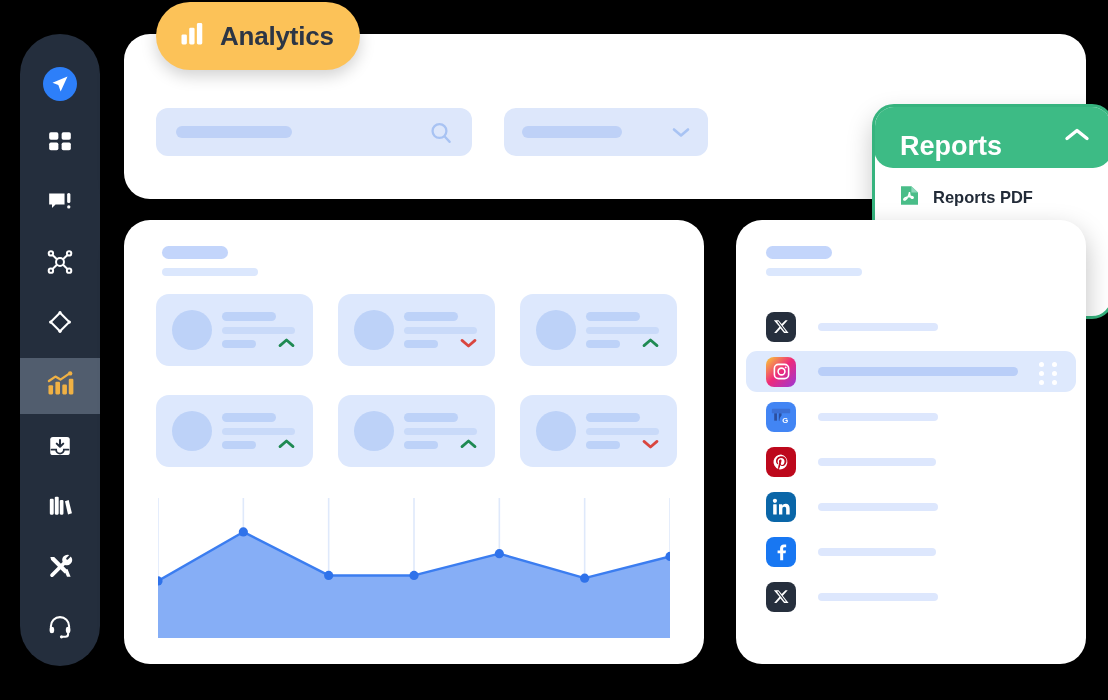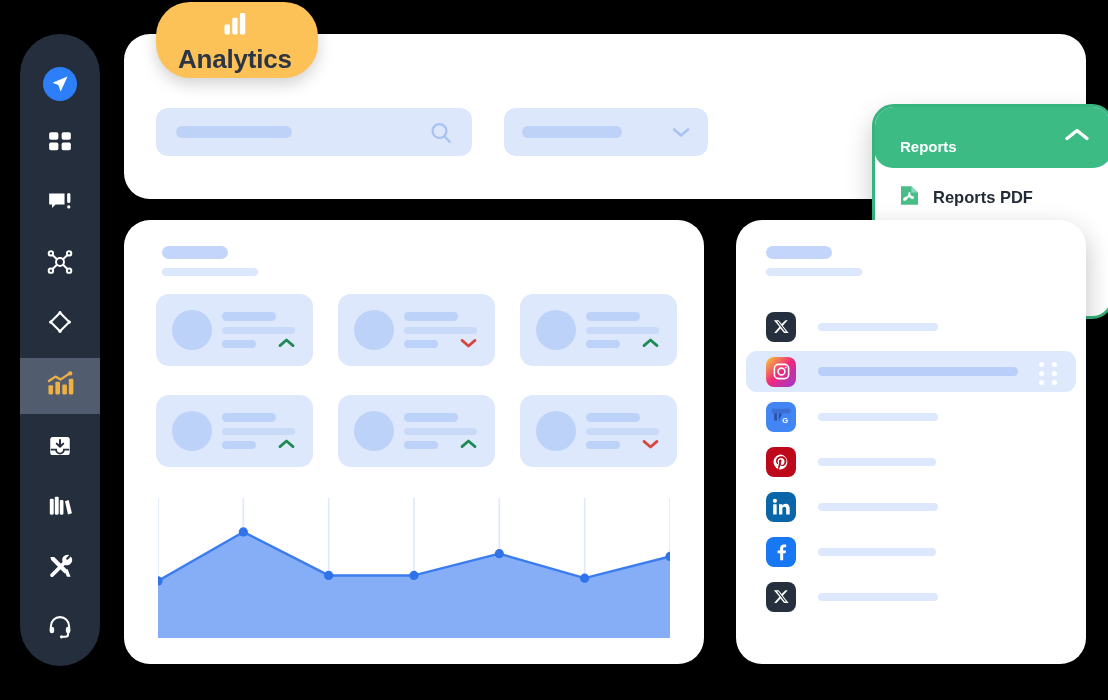--- a/index.html
+++ b/index.html
@@ -50,44 +50,43 @@
   }
   .skel-select .bar{
     position:absolute;left:18px;top:18px;width:100px;height:12px;
     background:#bed1f7;border-radius:6px;
   }
   .skel-select .chev{position:absolute;right:16px;top:16px;}
 
   
   .analytics-pill{
     position:absolute;left:156px;top:2px;height:68px;
-    padding:8px 26px 0 22px;
+    padding:0 26px 0 22px;
     background:#fcc258;border-radius:34px;
-    display:flex;align-items:center;gap:2px;
+    display:flex;align-items:center;gap:14px;
     box-shadow:0 6px 16px rgba(0,0,0,.18);
-    flex-direction:column;
   }
   .analytics-pill .label{
     font-size:26px;font-weight:bold;color:#2c3545;letter-spacing:-.2px;
   }
 
   
   .reports{
     position:absolute;left:872px;top:104px;width:236px;
     background:#ffffff;border:3px solid #36b37e;border-radius:22px;
     box-shadow:0 12px 26px rgba(0,0,0,.22);
     overflow:hidden;
   }
   .reports-head{
     height:62px;background:#3dbb85;border-radius:19px;
     display:flex;align-items:center;justify-content:space-between;
     padding:0 20px 0 26px;
     margin:-1px;
   }
-  .reports-head .title{font-size:15px;font-weight:bold;color:#ffffff;margin-top:19px;}
+  .reports-head .title{font-size:27px;font-weight:bold;color:#ffffff;margin-top:19px;}
   .reports-menu{padding:10px 0 16px 0;}
   .menu-item{
     display:flex;align-items:center;gap:13px;
     padding:7px 20px 7px 24px;
   }
   .menu-item .label{font-size:16.5px;font-weight:bold;color:#222b38;}
 
   
   .left-panel{
     position:absolute;left:124px;top:220px;width:580px;height:444px;

